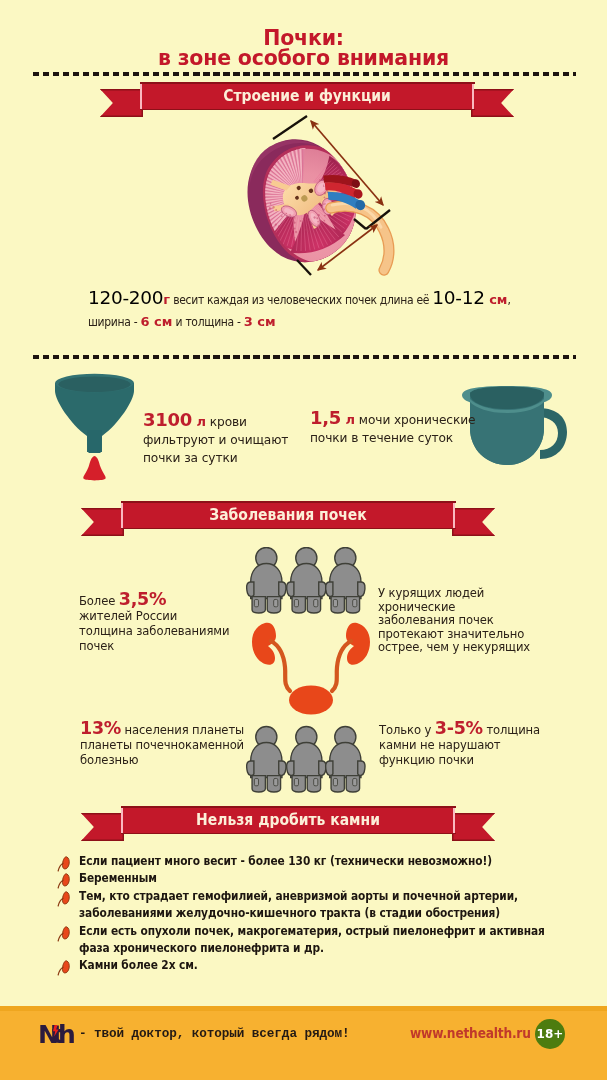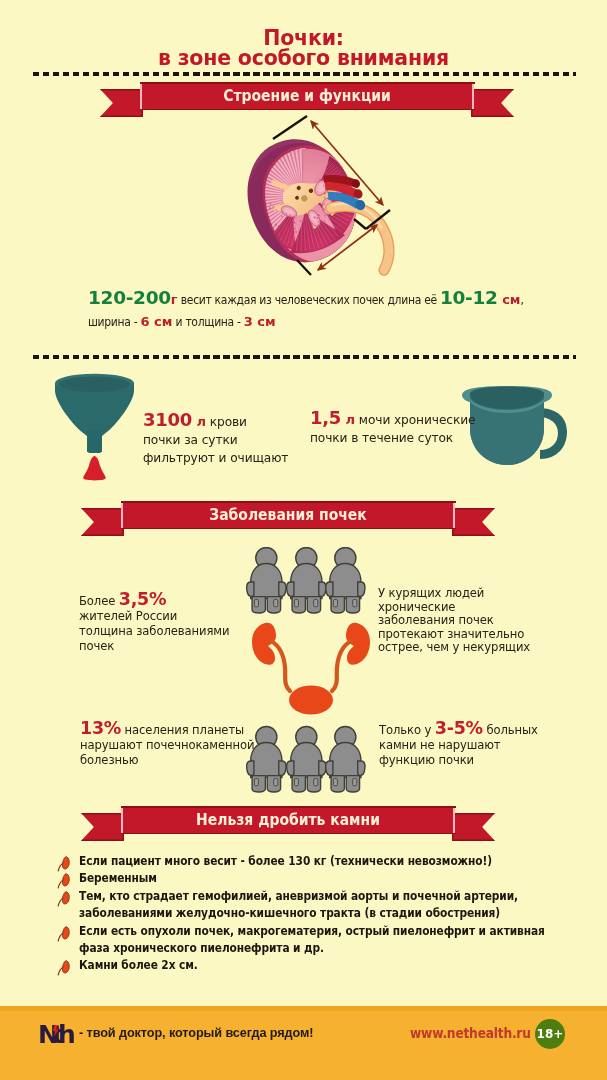--- a/index.html
+++ b/index.html
@@ -33,21 +33,21 @@
   .ribbon .label{position:absolute;left:0;right:0;top:0;height:40px;line-height:28px;text-align:center;
      color:#FCEFD8;font-weight:bold;font-size:15.5px;letter-spacing:0px;z-index:3;
      font-family:"DejaVu Sans Condensed","DejaVu Sans",sans-serif;}
   
   .txt{position:absolute;color:#2B2118;}
 
   
   #structText{left:88px;top:287px;width:470px;line-height:21px;white-space:nowrap;}
   #structText .l1{font-size:13px;}
   #structText .l2{font-size:13px;}
-  #structText .s-big{font-size:18.5px;font-weight:bold;color:#15803d;letter-spacing:-0.3px;}
+  #structText .s-big{font-size:18.5px;font-weight:normal;color:#000000;letter-spacing:-0.3px;}
   #structText .s-mid{font-size:13px;font-weight:bold;color:#BE1E2D;}
   #structText .s-body{font-size:12px;color:#2B2118;letter-spacing:-0.3px;font-family:"DejaVu Sans Condensed","DejaVu Sans",sans-serif;}
 
   
   .fnum{font-size:18px;font-weight:bold;color:#BE1E2D;letter-spacing:-0.3px;}
   .funit{font-size:13px;font-weight:bold;color:#BE1E2D;}
   .fword{font-size:12.2px;color:#2B2118;letter-spacing:-0.1px;}
   .fline{font-size:12.2px;color:#2B2118;letter-spacing:-0.1px;}
 
   
@@ -69,21 +69,21 @@
   .srow .bul{position:absolute;left:0;top:2px;width:15px;height:17px;}
   .srow .stext{margin-left:23px;font-size:11.8px;font-weight:bold;color:#1D1610;line-height:17.4px;
      white-space:nowrap;letter-spacing:-0.1px;
      font-family:"DejaVu Sans Condensed","DejaVu Sans",sans-serif;}
 
   
   #footer{position:absolute;left:0;top:1006px;width:607px;height:74px;background:#F7B130;}
   #footer::before{content:"";position:absolute;left:0;top:0;width:607px;height:5px;background:#EFA61F;}
   #logo{position:absolute;left:38px;top:1021px;width:56px;height:26px;}
   #tagline{position:absolute;left:79px;top:1026px;font-size:12.7px;font-weight:bold;color:#241A14;
-           font-family:Liberation Sans, sans-serif;letter-spacing:-0.1px;}
+           font-family:Liberation Mono, monospace;letter-spacing:-0.1px;}
   #site{position:absolute;left:410px;top:1025px;font-size:13.6px;font-weight:bold;color:#C0392B;
         font-family:"DejaVu Sans Condensed","DejaVu Sans",sans-serif;letter-spacing:-0.2px;}
   #badge{position:absolute;left:535px;top:1019px;width:30px;height:30px;border-radius:50%;background:#4d7c0f;
          color:#FFF;font-size:12px;font-weight:bold;text-align:center;line-height:30px;}
   svg{display:block;}
 </style>
 </head>
 <body>
 
 <div class="page">
@@ -422,22 +422,22 @@
 
   <path d="M10 8 C10 3 26 0.5 47 0.5 C68 0.5 84 3 84 8 C84 17 68 23 47 23 C26 23 10 17 10 8 Z" fill="#2A6061"></path>
 
   <path d="M10 13 C16 19 28 24 47 24 C66 24 78 19 84 13 L84 42 C84 64 67 79 47 79 C27 79 10 64 10 42 Z" fill="#377375"></path>
 
   <path d="M10 13 C16 19 28 24 47 24 C66 24 78 19 84 13 L84 16 C78 22 66 27 47 27 C28 27 16 22 10 16 Z" fill="#4E8E8C"></path>
 </svg>
     </div>
 <div class="txt" id="funnelText">
  <div><span class="fnum">3100</span><span class="funit"> л</span><span class="fword"> крови</span></div>
+ <div class="fline">фильтруют и очищают</div>
  <div class="fline">почки за сутки</div>
- <div class="fline">фильтруют и очищают</div>
 </div>
 <div class="txt" id="mugText">
  <div><span class="fnum">1,5</span><span class="funit"> л</span><span class="fword"> мочи хронические</span></div>
  <div class="fline">почки в течение суток</div>
 </div>
 <div class="ribbon" style="left:81px;top:501px;width:414px;">
       <div class="tailL"></div>
       <div class="tailR"></div>
       <div class="band"></div>
       <div class="label">Заболевания почек</div>
@@ -519,25 +519,25 @@
 </div>
 <div class="txt" id="noteTR">
  <div class="statsm">У курящих людей</div>
  <div class="statsm">хронические</div>
  <div class="statsm">заболевания почек</div>
  <div class="statsm">протекают значительно</div>
  <div class="statsm">острее, чем у некурящих</div>
 </div>
 <div class="txt" id="stBL">
  <div><span class="statbig">13%</span><span class="statsm"> населения планеты</span></div>
- <div class="statsm">нарушают почечнокаменной</div>
+ <div class="statsm">планеты почечнокаменной</div>
  <div class="statsm">болезнью</div>
 </div>
 <div class="txt" id="noteBR">
- <div><span class="statsm">Только у </span><span class="statbig">3-5%</span><span class="statsm"> больных</span></div>
+ <div><span class="statsm">Только у </span><span class="statbig">3-5%</span><span class="statsm"> толщина</span></div>
  <div class="statsm">камни не нарушают</div>
  <div class="statsm">функцию почки</div>
 </div>
 <div class="ribbon" style="left:81px;top:806px;width:414px;">
       <div class="tailL"></div>
       <div class="tailR"></div>
       <div class="band"></div>
       <div class="label">Нельзя дробить камни</div>
     </div>
 <div id="stonesList">

